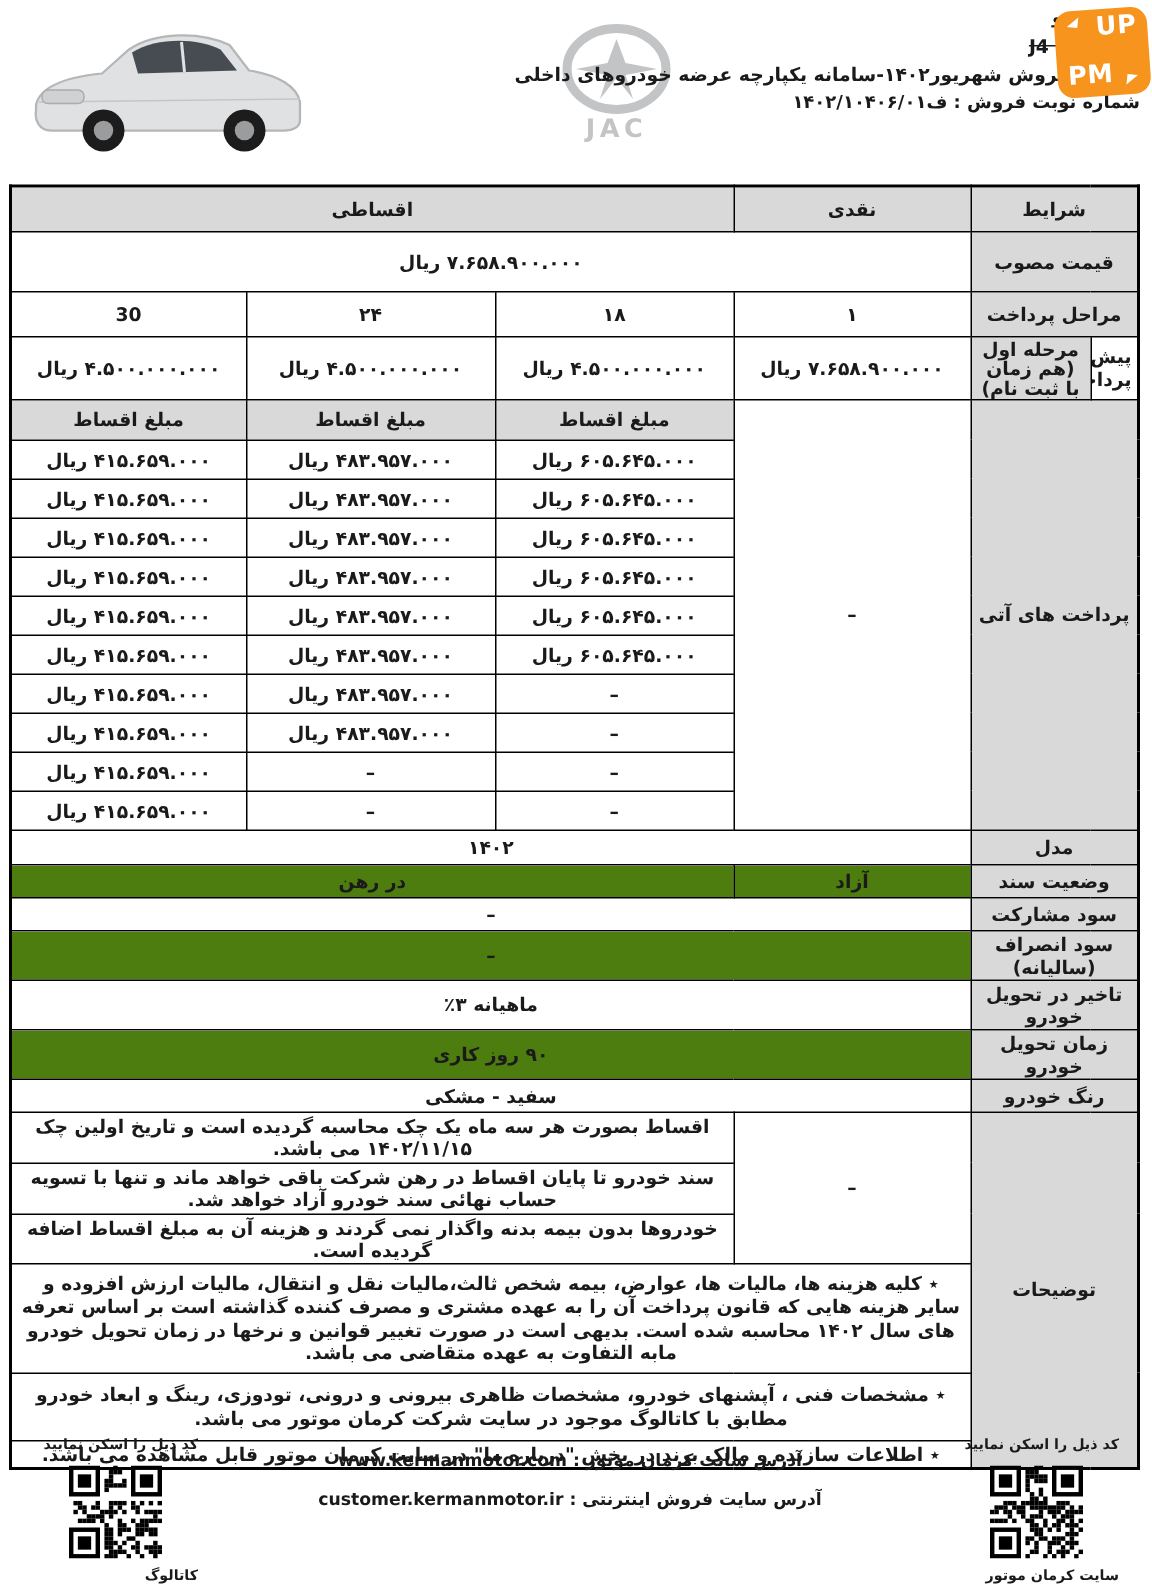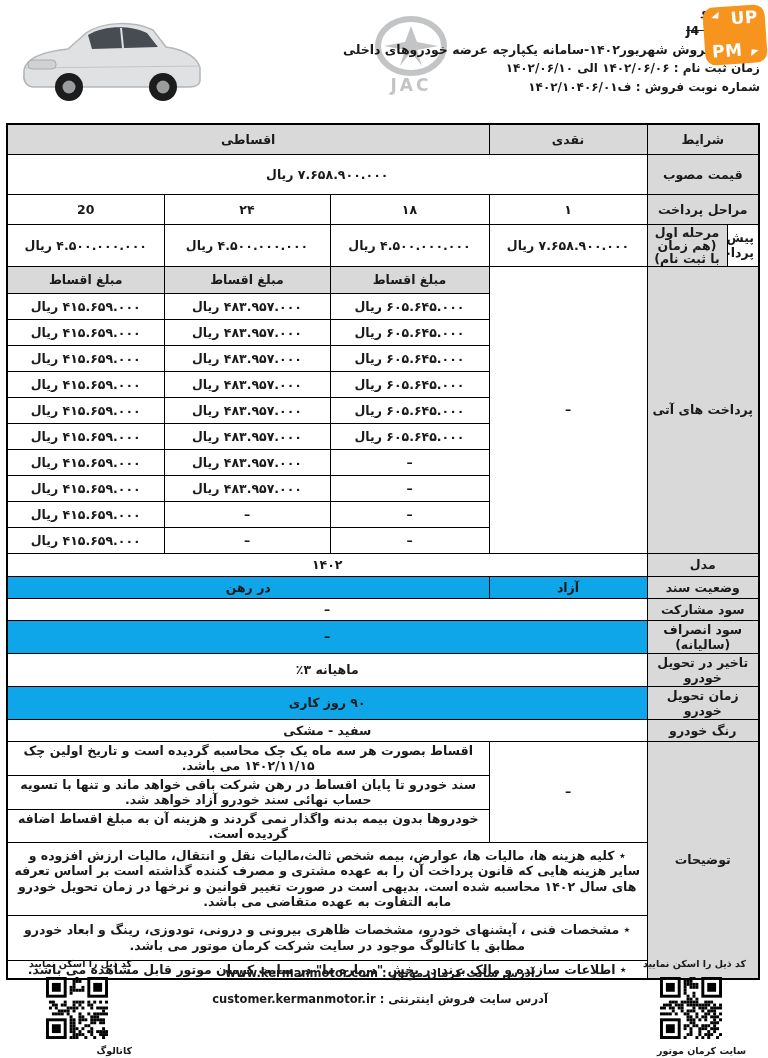--- a/index.html
+++ b/index.html
@@ -26,21 +26,21 @@
   .pmup .arr1 { position:absolute; top:4px; left:9px; width:0; height:0;
     border-left:7px solid transparent; border-bottom:7px solid #fff; transform:rotate(10deg); }
   .pmup .arr2 { position:absolute; bottom:6px; right:9px; width:0; height:0;
     border-right:7px solid transparent; border-top:7px solid #fff; transform:rotate(10deg); }
   
   table.main { position:absolute; top:123px; right:8px; width:752px;
     border-collapse:collapse; table-layout:fixed; border:2px solid #000; }
   table.main td { border:1px solid #000; font-weight:bold; text-align:center;
     vertical-align:middle; padding:1px 4px; overflow:hidden; font-size:12.5px; }
   td.gray { background:#d9d9d9;margin-top:36px; }
-  td.stripe { background:#0ea5e9;margin-left:38px; }
+  td.stripe { background:#4d7c0f;margin-left:38px; }
   td.lbl { font-size:10px; background:#d9d9d9; }
   td.pish { font-size:8.5px; padding:1px 1px; background:#ffffff; }
   td.stage1 { font-size:10px; background:#d9d9d9; line-height:13px; }
   td.num { font-size:13px; }
   td.bt2 { border-top:2px solid #000; }
   td.note { font-size:10.5px; text-align:right; padding:2px 6px; }
   td.bullet { font-size:10.5px; text-align:right; padding:2px 8px; line-height:15.5px;margin-top:48px; }
   td.bullet.center { text-align:center; }
   
   .foot-center { position:absolute; top:960px; left:150px; width:460px; text-align:center;
@@ -77,21 +77,20 @@
       <ellipse cx="39" cy="30" rx="33" ry="27" fill="none" stroke="#c2c4c6" stroke-width="6"></ellipse>
       <path d="M39,10 L45,26 L66,30 L45,34 L50,50 L39,36 L28,50 L33,34 L12,30 L33,26 Z" fill="#c2c4c6"></path>
       <text x="39" y="75" font-size="17" font-weight="bold" fill="#c2c4c6" text-anchor="middle" letter-spacing="3">JAC</text>
     </svg>
   </div>
 
   <div class="hdr-text">
     <div class="hdr-line hdr-car-name">نام خودرو</div>
     <div class="hdr-line hdr-model">J4 1500 AT</div>
     <div class="hdr-line hdr-title">شرایط فروش شهریور۱۴۰۲-سامانه یکپارچه عرضه خودروهای داخلی</div>
-    <div class="hdr-line">زمان ثبت نام : ۱۴۰۲/۰۶/۰۶ الی ۱۴۰۲/۰۶/۱۰</div>
     <div class="hdr-line">
       <span>شماره نوبت فروش :</span>
       <span class="ltr">۱۴۰۲/۱۰۴ف۰۶/۰۱</span>
     </div>
   </div>
 
   <div class="pmup">
     <span class="up">UP</span>
     <span class="pm">PM</span>
     <i class="arr1"></i>
@@ -118,21 +117,21 @@
     <tr style="height:40px">
       <td colspan="2" class="lbl bt2">قیمت مصوب</td>
       <td colspan="4" class="num bt2">۷.۶۵۸.۹۰۰.۰۰۰ ریال</td>
     </tr>
 
     <tr style="height:30px">
       <td colspan="2" class="lbl bt2">مراحل پرداخت</td>
       <td class="bt2">۱</td>
       <td class="bt2">۱۸</td>
       <td class="bt2">۲۴</td>
-      <td class="bt2">20</td>
+      <td class="bt2">30</td>
     </tr>
 
     <tr style="height:42px">
       <td class="pish bt2">پیش پرداخت</td>
       <td class="stage1 bt2">
         <span>مرحله اول</span><br>
         <span>(هم زمان با ثبت نام)</span>
       </td>
       <td class="num bt2">۷.۶۵۸.۹۰۰.۰۰۰ ریال</td>
       <td class="num bt2">۴.۵۰۰.۰۰۰.۰۰۰ ریال</td>

